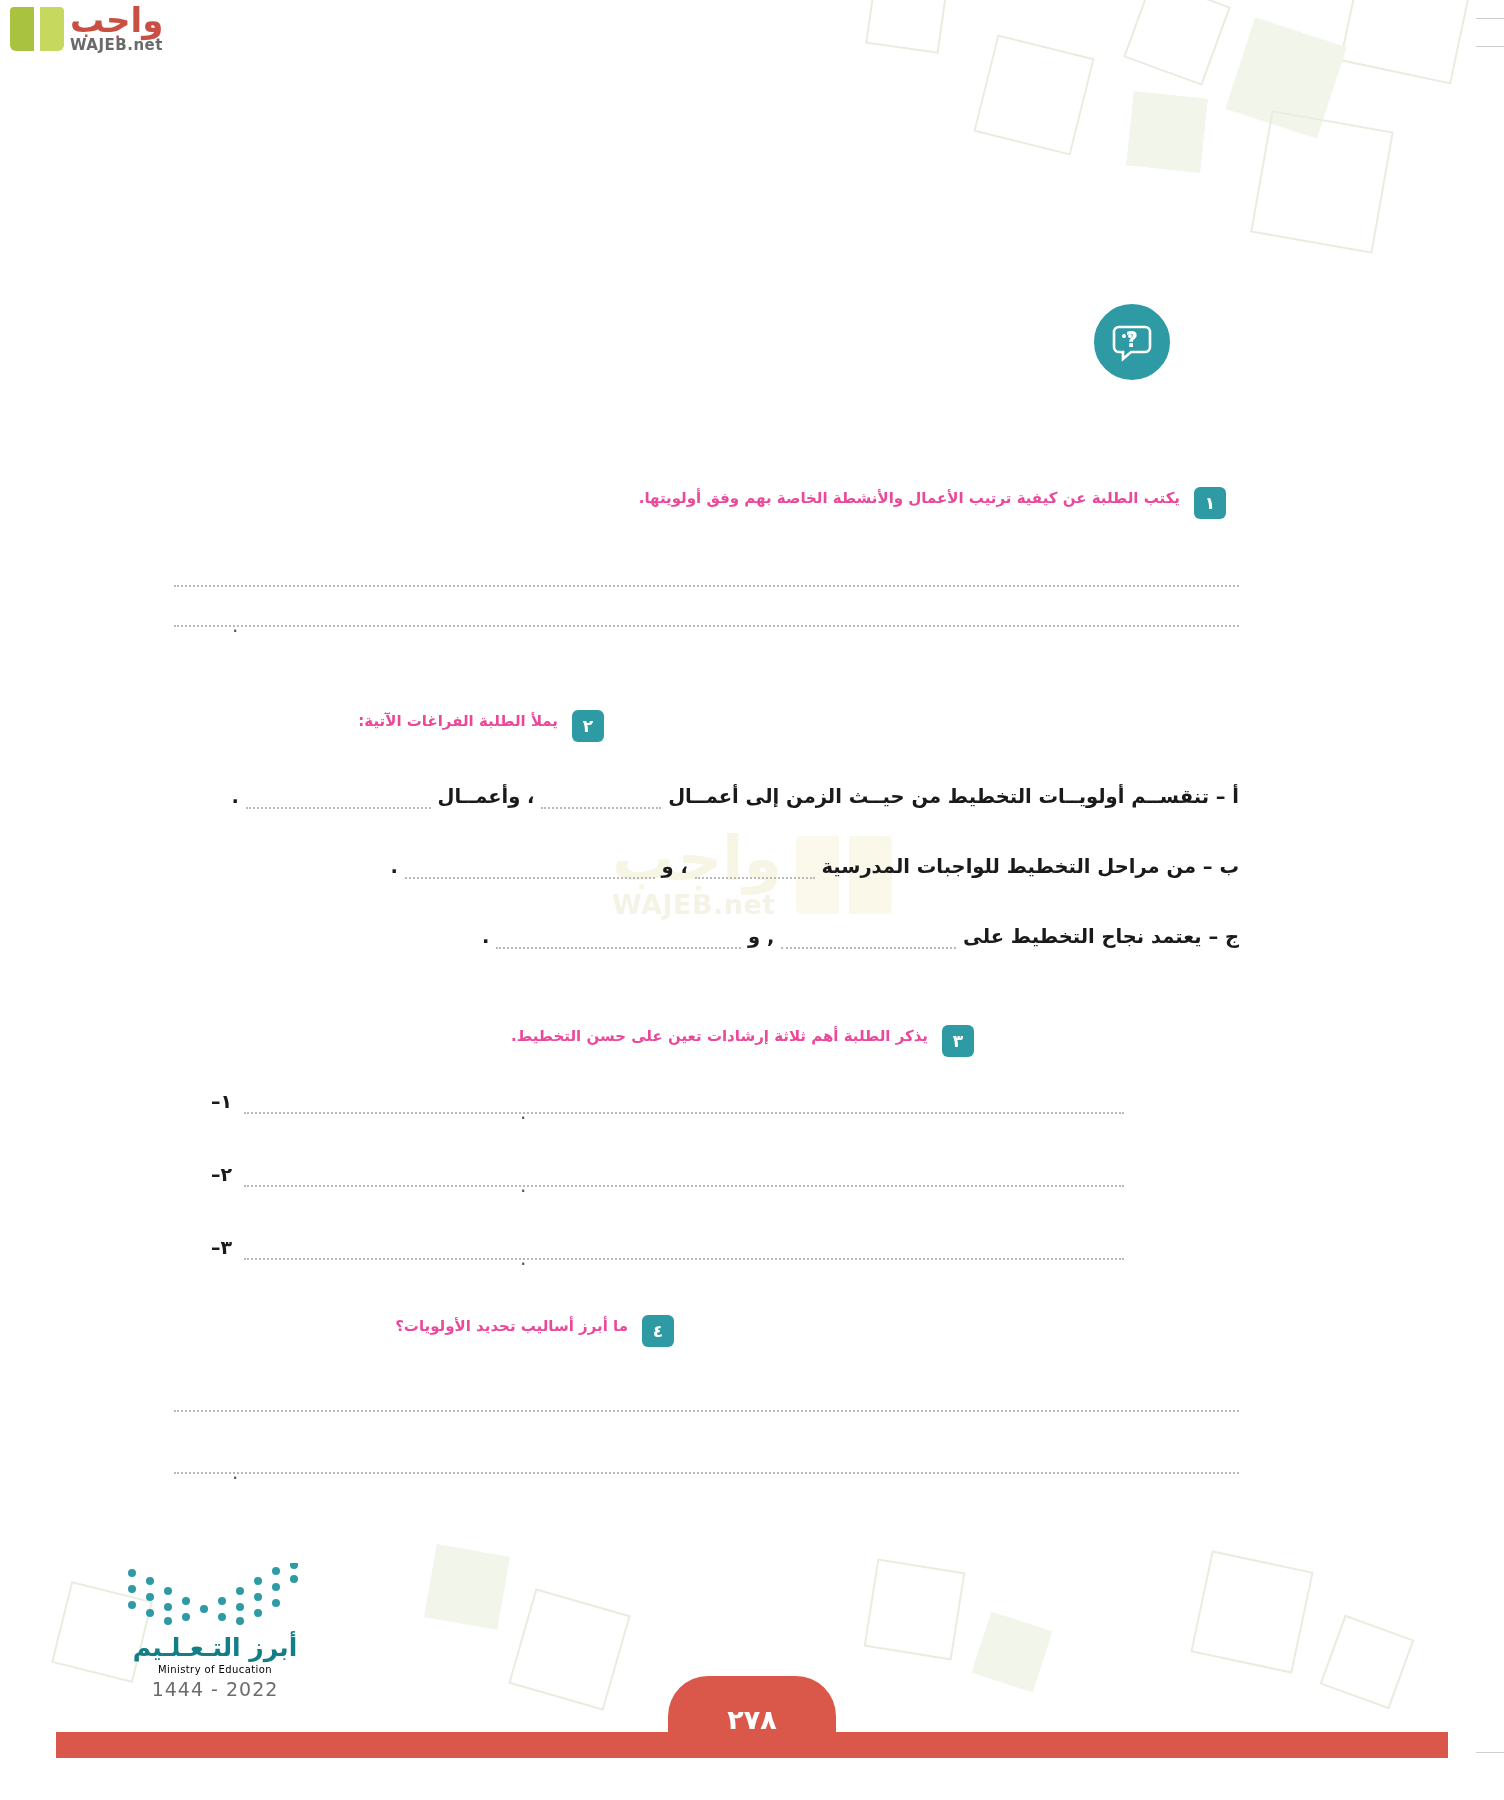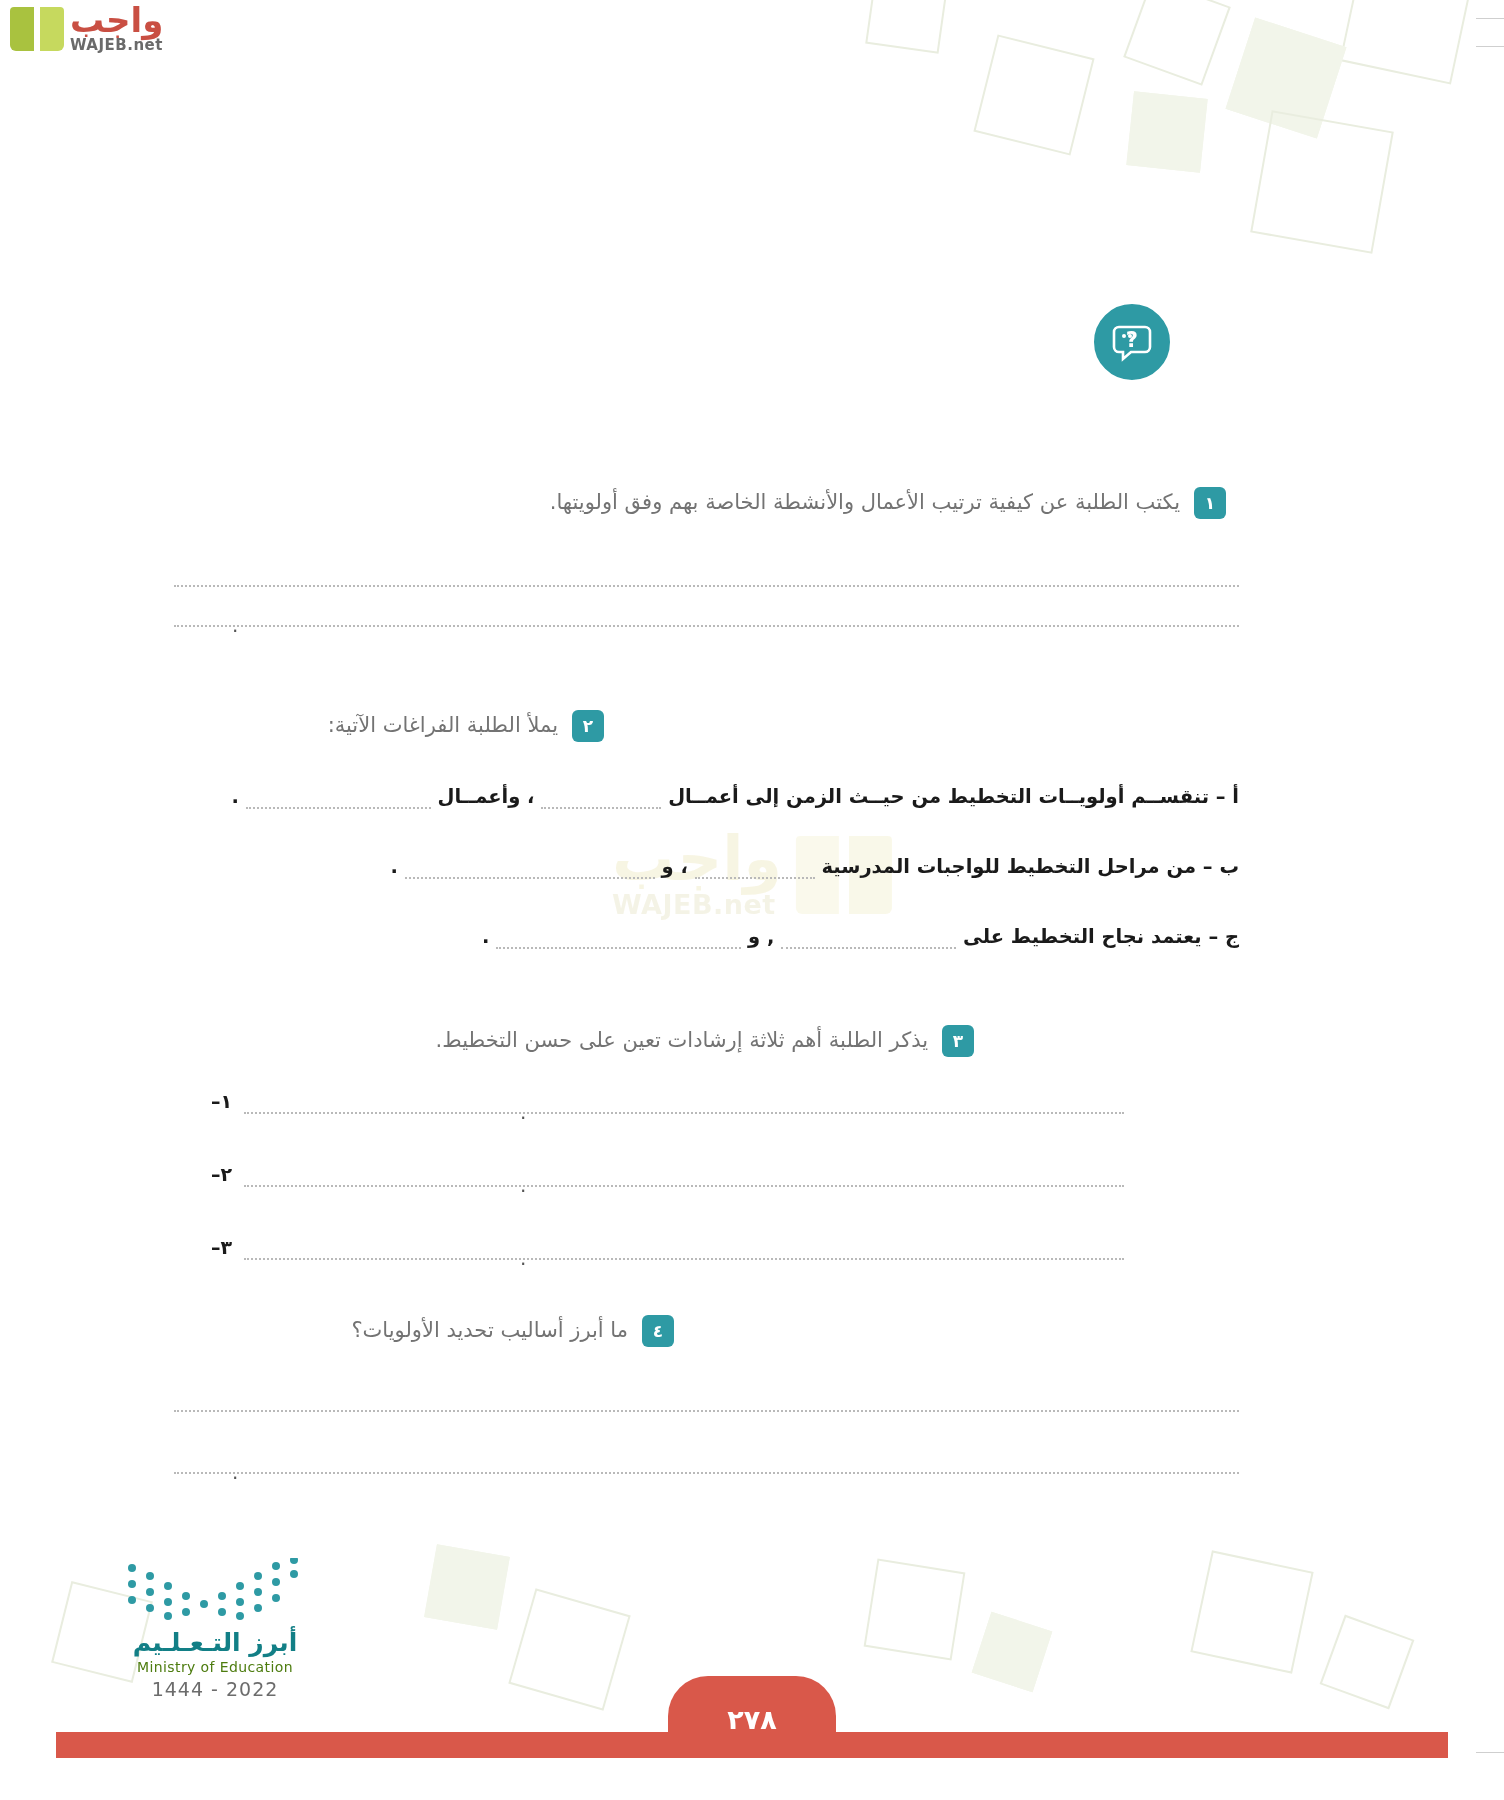--- a/index.html
+++ b/index.html
@@ -169,23 +169,23 @@
     font-size: 17px;
     font-weight: bold;
     display: flex;
     align-items: center;
     justify-content: center;
     flex: 0 0 auto;
     margin-right: 0;
     margin-left: 14px;
   }
   .q-text {
-    font-size: 21px;
-    color: #737373;
-    font-weight: normal;
+    font-size: 15px;
+    color: #ec4899;
+    font-weight: bold;
     line-height: 1.5;
     white-space: nowrap;
   }
 
   .dotted-line {
     position: absolute;
     border-bottom: 2px dotted #b9b9b9;
     height: 0;
   }
   .dot-end {
@@ -252,22 +252,22 @@
   }
   .moe-dots { height: 64px; position: relative; margin-bottom: 6px;}
   .moe-ar {
     font-size: 25px;
     color: #127f86;
     font-weight: bold;
     letter-spacing: 2px;
     direction: rtl;
   }
   .moe-en {
-    font-size: 14px;
-    color: #4d7c0f;
+    font-size: 10px;
+    color: #000000;
     letter-spacing: .4px;
     margin-top: 2px;
   }
   .moe-year {
     font-size: 19px;
     color: #6c6c6c;
     margin-top: 3px;
     letter-spacing: 1px;
   }
 </style>

